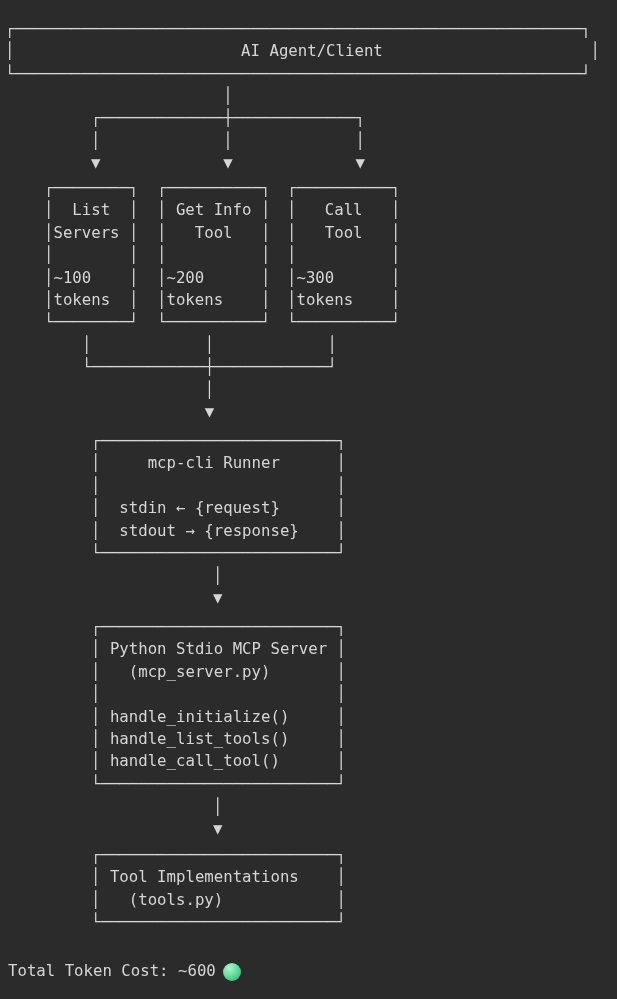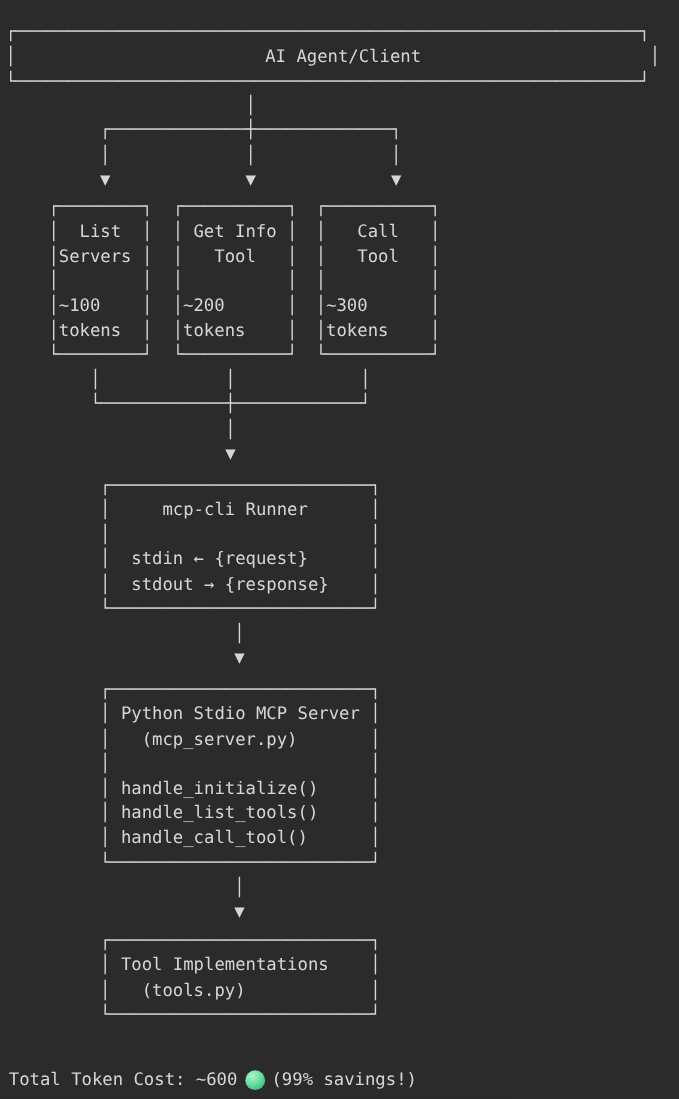--- a/index.html
+++ b/index.html
@@ -13,21 +13,21 @@
     font:15.7px/22.4px "DejaVu Sans Mono",monospace;
     color:#d6d6d6;letter-spacing:0;
   }
   .floating-label{
     position:absolute;white-space:pre;
     font:15.7px/22.4px "DejaVu Sans Mono",monospace;
     color:#d6d6d6;
   }
   .footer{
     position:absolute;display:flex;align-items:center;height:23px;
-    font:15.7px/22.4px "DejaVu Sans Mono",monospace;color:#d6d6d6;margin-top:10px;
+    font:15.7px/22.4px "DejaVu Sans Mono",monospace;color:#d6d6d6;
   }
   .dot{
     width:18px;height:18px;border-radius:50%;
     margin:0 6px 0 7px;flex:0 0 auto;
     background:radial-gradient(circle at 35% 28%, #b2f2cf 0%, #66df9e 45%, #2ea56d 100%);
   }
 </style>
 </head>
 <body>
 
@@ -95,16 +95,15 @@
 ▼</pre>
 
   <pre class="ascii" style="left:91px;top:844px">┌─────────────────────────┐
 │ Tool Implementations    │
 │   (tools.py)            │
 └─────────────────────────┘</pre>
 
   <div class="footer" style="left:8px;top:960px">
     <span>Total Token Cost: ~600</span>
     <span class="dot"></span>
-    <span>(99% savings!)</span>
   </div>
 
 </div>
 
 </body></html>

